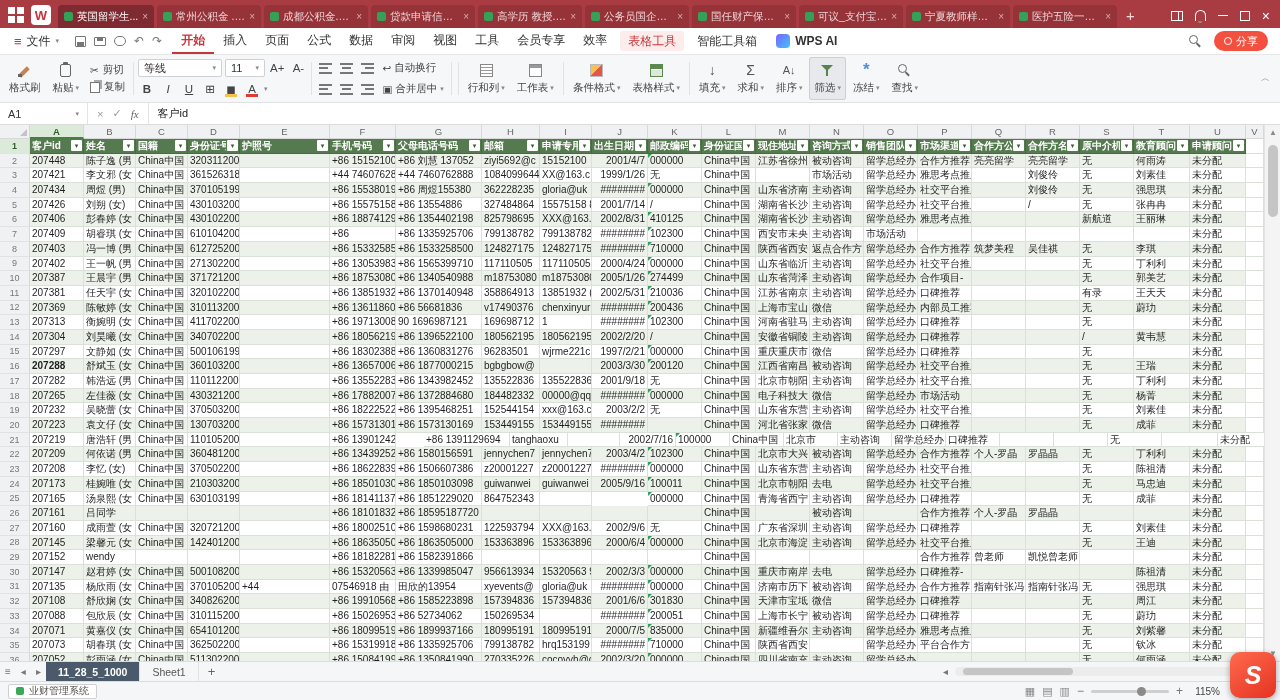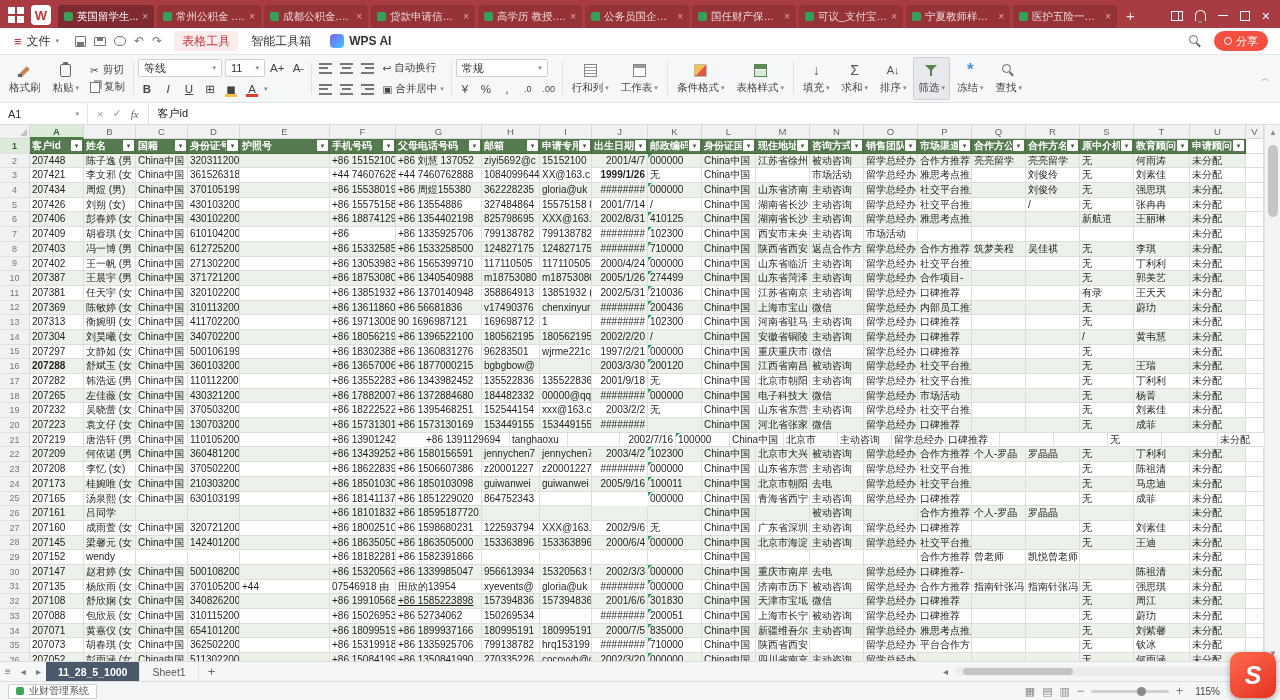--- a/index.html
+++ b/index.html
@@ -229,20 +229,32 @@
     <span>文件</span>
     <span class="caret">▾</span>
   </div>
   <div class="qicons">
     <span class="i-save"></span>
     <span class="i-print"></span>
     <span class="i-prev"></span>
     <span class="i-undo">↶</span>
     <span class="i-redo">↷</span>
   </div>
+  <div id="menu-items" style="display:flex;align-items:center">
+      <div class="menu-item active">开始</div>
+      <div class="menu-item">插入</div>
+      <div class="menu-item">页面</div>
+      <div class="menu-item">公式</div>
+      <div class="menu-item">数据</div>
+      <div class="menu-item">审阅</div>
+      <div class="menu-item">视图</div>
+      <div class="menu-item">工具</div>
+      <div class="menu-item">会员专享</div>
+      <div class="menu-item">效率</div>
+    </div>
   <span class="tool-tab">表格工具</span>
   <span class="tool-tab2">智能工具箱</span>
   <div class="ai-tab">
     <span class="ai-ic"></span>
     <span>WPS AI</span>
   </div>
   <div class="mb-right">
     <span class="i-mag"></span>
     <div class="share-pill">
       <span class="share-dot"></span>
@@ -334,35 +346,20 @@
         </span>
       <div class="sbtn">
           <span>▣</span>
           <span>合并居中</span>
           <span class="caret">▾</span>
         </div>
     </div>
   </div>
   <div class="rsep"></div>
 
-  <div class="fgroup">
-    <div class="frow">
-      <div class="combo" style="width:92px">
-          <span>常规</span>
-          <span class="caret">▾</span>
-        </div>
-    </div>
-    <div class="frow">
-      <span class="tbtn">¥</span>
-      <span class="tbtn">%</span>
-      <span class="tbtn">,</span>
-      <span class="tbtn" style="font-size:9px">.0</span>
-      <span class="tbtn" style="font-size:9px">.00</span>
-    </div>
-  </div>
   <div class="rsep"></div>
 
   <div class="rbig">
     <span class="ricon">
         <span class="irows"></span>
       </span>
     <span class="rlab">
         <span>行和列</span>
         <span class="caret">▾</span>
       </span>
@@ -602,21 +599,21 @@
         <div class="rn">3</div>
         <div class="cell" style="width: 54px;">207421</div>
         <div class="cell" style="width: 52px;">李文邪 (女</div>
         <div class="cell" style="width: 52px;">China中国</div>
         <div class="cell" style="width: 52px;">3615263181O</div>
         <div class="cell" style="width: 90px;"></div>
         <div class="cell" style="width: 66px;">+44 74607628</div>
         <div class="cell" style="width: 86px;">+44 7460762888</div>
         <div class="cell" style="width: 58px;">1084099644</div>
         <div class="cell" style="width: 52px;">XX@163.c</div>
-        <div class="cell num" style="width: 56px; font-weight: bold;">1999/1/26</div>
+        <div class="cell num" style="width: 56px;">1999/1/26</div>
         <div class="cell" style="width: 54px;">无</div>
         <div class="cell" style="width: 54px;">China中国</div>
         <div class="cell" style="width: 54px;"></div>
         <div class="cell" style="width: 54px;">市场活动</div>
         <div class="cell" style="width: 54px;">留学总经办</div>
         <div class="cell" style="width: 54px;">雅思考点推广</div>
         <div class="cell" style="width: 54px;"></div>
         <div class="cell" style="width: 54px;">刘俊伶</div>
         <div class="cell" style="width: 54px;">无</div>
         <div class="cell" style="width: 56px;">刘素佳</div>
@@ -1324,21 +1321,21 @@
         <div class="cell vfill" style="width: 18px;"></div>
       </div>
       <div class="row band">
         <div class="rn">32</div>
         <div class="cell" style="width: 54px;">207108</div>
         <div class="cell" style="width: 52px;">舒欣娴 (女</div>
         <div class="cell" style="width: 52px;">China中国</div>
         <div class="cell" style="width: 52px;">340826200106060020</div>
         <div class="cell" style="width: 90px;"></div>
         <div class="cell" style="width: 66px;">+86 19910568</div>
-        <div class="cell" style="width: 86px; text-decoration: underline;">+86 1585223898</div>
+        <div class="cell" style="width: 86px;">+86 1585223898</div>
         <div class="cell" style="width: 58px;">157394836</div>
         <div class="cell" style="width: 52px;">157394836</div>
         <div class="cell num" style="width: 56px;">2001/6/6</div>
         <div class="cell" style="width: 54px;">301830<i class="tri"></i></div>
         <div class="cell" style="width: 54px;">China中国</div>
         <div class="cell" style="width: 54px;">天津市宝坻</div>
         <div class="cell" style="width: 54px;">微信</div>
         <div class="cell" style="width: 54px;">留学总经办</div>
         <div class="cell" style="width: 54px;">口碑推荐</div>
         <div class="cell" style="width: 54px;"></div>

